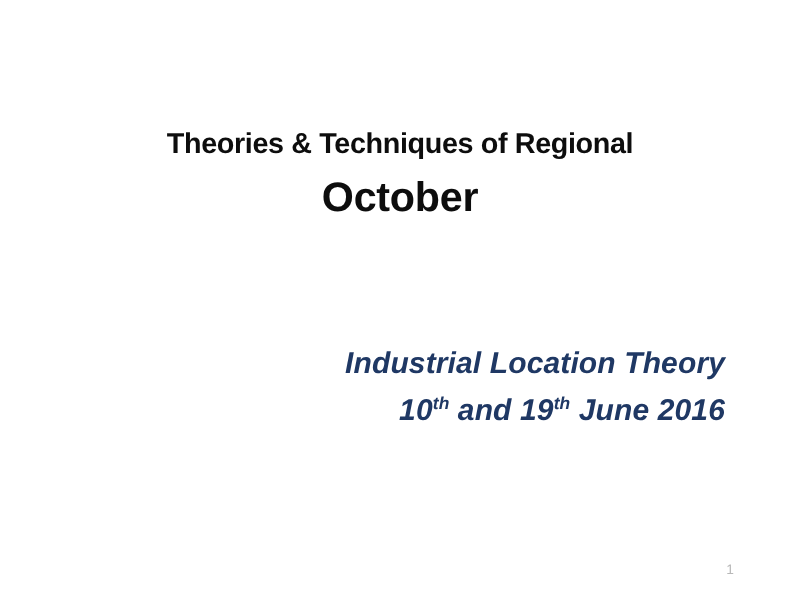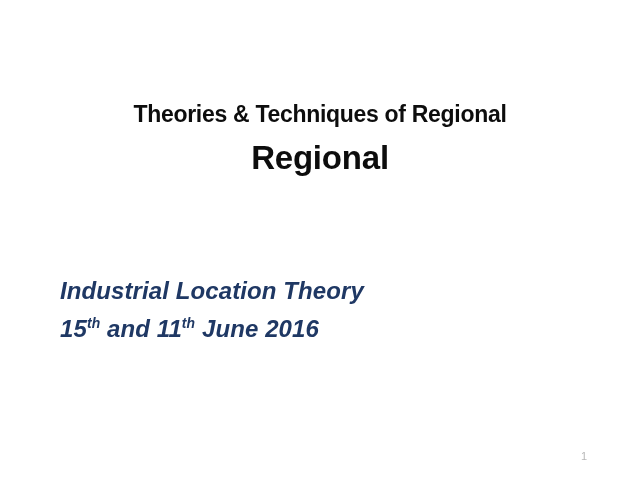--- a/index.html
+++ b/index.html
@@ -43,21 +43,21 @@
     font-size: 23px;
     letter-spacing: -0.3px;
   }
 
   
   .subtitle-block {
     position: absolute;
     left: 60px;
     top: 272px;
     width: 520px;
-    text-align: left;
+    text-align: right;
   }
 
   .subtitle-line {
     display: block;
     color: #1f3864;
     font-family: "Liberation Sans", sans-serif;
     font-weight: bold;
     font-style: italic;
     font-size: 24px;
     line-height: 38px;
@@ -86,23 +86,23 @@
     font-weight: normal;
   }
 </style>
 </head>
 <body>
 
 <div class="slide">
 
   <div class="title-block">
     <span class="title-line wide">Theories &amp; Techniques of Regional</span>
-    <span class="title-line">Regional</span>
+    <span class="title-line">October</span>
   </div>
 
   <div class="subtitle-block">
     <span class="subtitle-line">Industrial Location Theory</span>
-    <span class="subtitle-line"><span>15</span><span class="sup">th</span><span> and 11</span><span class="sup">th</span><span> June 2016</span></span>
+    <span class="subtitle-line"><span>10</span><span class="sup">th</span><span> and 19</span><span class="sup">th</span><span> June 2016</span></span>
   </div>
 
   <div class="slide-number">1</div>
 
 </div>
 
 </body></html>

